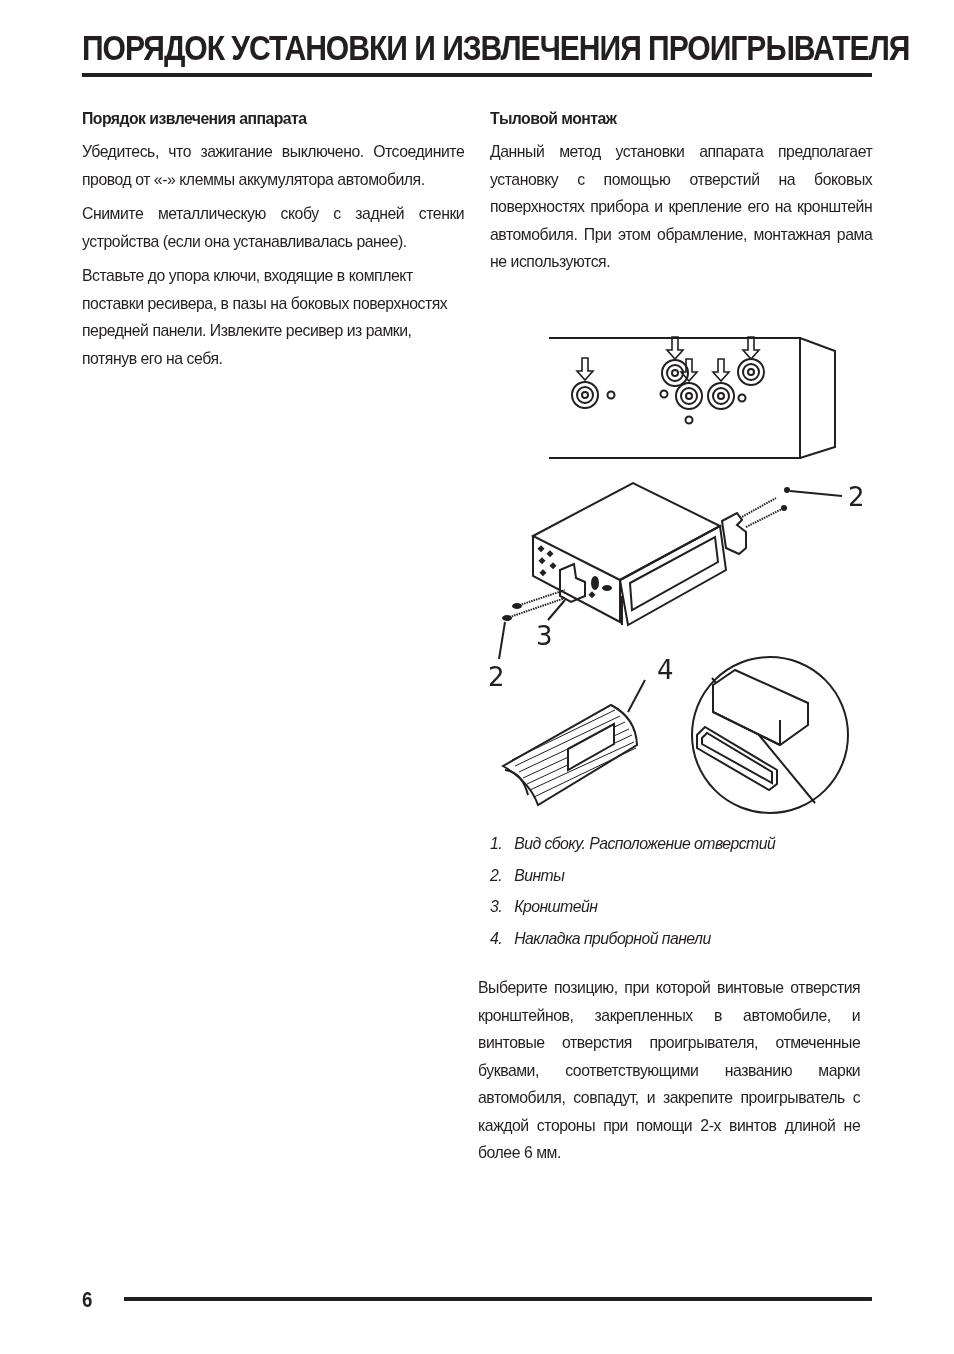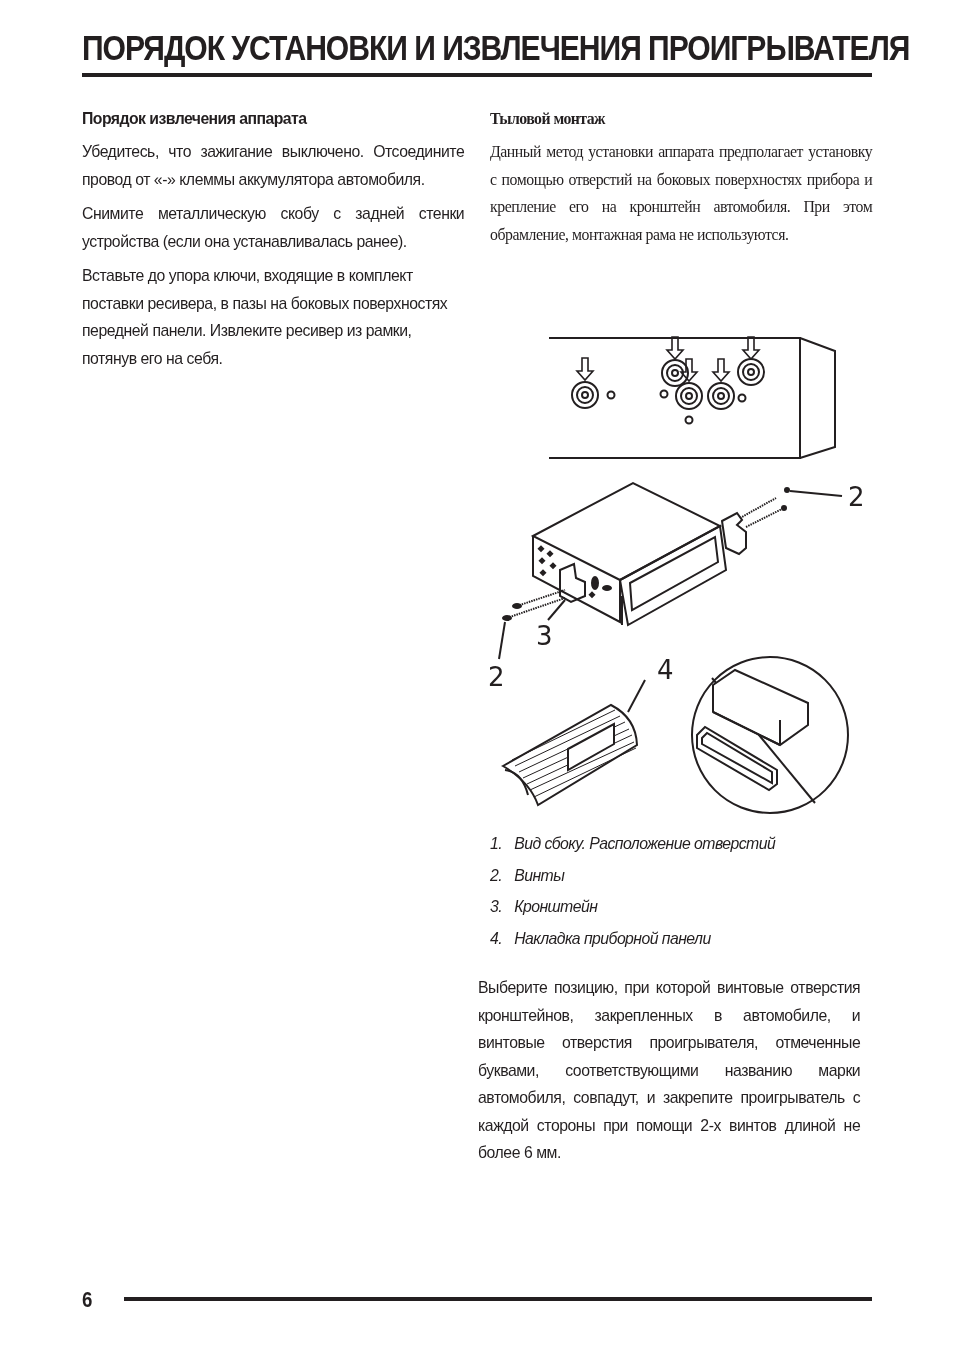--- a/index.html
+++ b/index.html
@@ -5,21 +5,21 @@
   html, body { margin: 0; padding: 0; background: #ffffff; }
   body { width: 954px; height: 1354px; position: relative; overflow: hidden;
          font-family: "Liberation Sans", sans-serif; color: #231f20; }
   .title { position: absolute; left: 82px; top: 26px; width: 790px;
            font-family: "Liberation Sans", sans-serif; font-weight: bold;
            font-size: 35px; line-height: 44px; letter-spacing: -1.2px;
            transform: scaleX(0.86); transform-origin: left top; white-space: nowrap; }
   .title-rule { position: absolute; left: 82px; top: 73px; width: 790px; height: 4px; background: #231f20; }
   .col { position: absolute; width: 382px; font-size: 17px; line-height: 27.5px; }
   .col-left { left: 82px; top: 106px; }
-  .col-right { left: 490px; top: 106px; font-family: Liberation Serif, serif; }
+  .col-right { left: 490px; top: 106px; }
   .col h3 { margin: 0 0 6px 0; font-size: 17px; font-weight: bold; letter-spacing: -0.6px; line-height: 26px; }
   .col p { margin: 0 0 7px 0; text-align: justify; letter-spacing: -0.5px; }
   .text-narrow { transform: scaleX(0.93); transform-origin: left top; width: 411px; }
   .figure { position: absolute; left: 488px; top: 330px; width: 384px; height: 495px; }
   .legend { position: absolute; left: 490px; top: 828px; width: 382px; font-style: italic; font-size: 17px; line-height: 31.5px; letter-spacing: -0.6px; }
   .legend .item { display: flex; }
   .legend .num { width: 26px; }
   .para2 { position: absolute; left: 478px; top: 974px; width: 382px; }
   .footer-num { position: absolute; left: 82px; top: 1287px; font-size: 22px; font-weight: bold; transform: scaleX(0.85); transform-origin: left top; }
   .footer-rule { position: absolute; left: 124px; top: 1297px; width: 748px; height: 4px; background: #231f20; }

